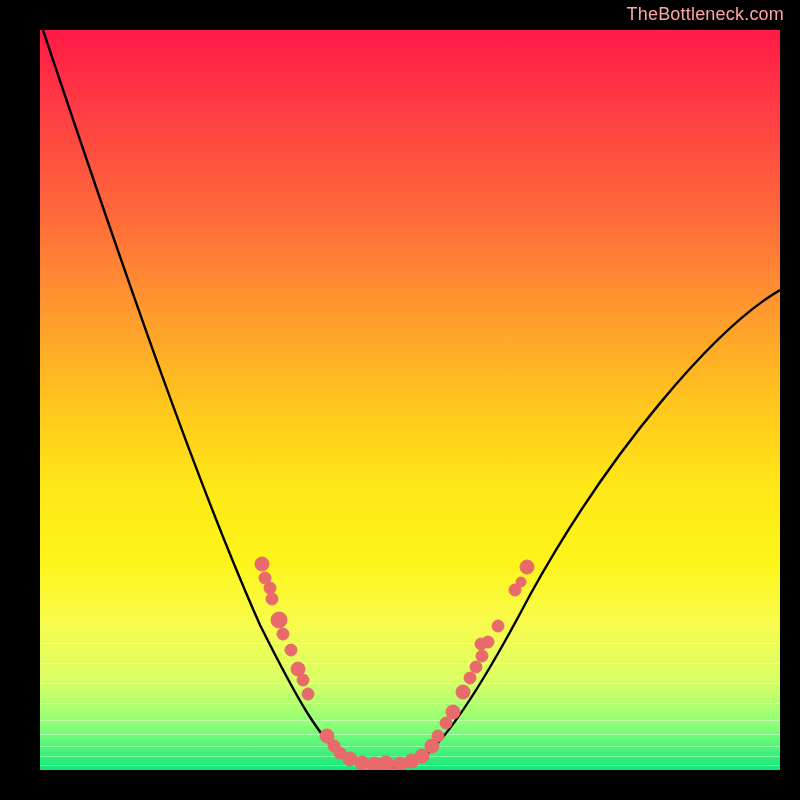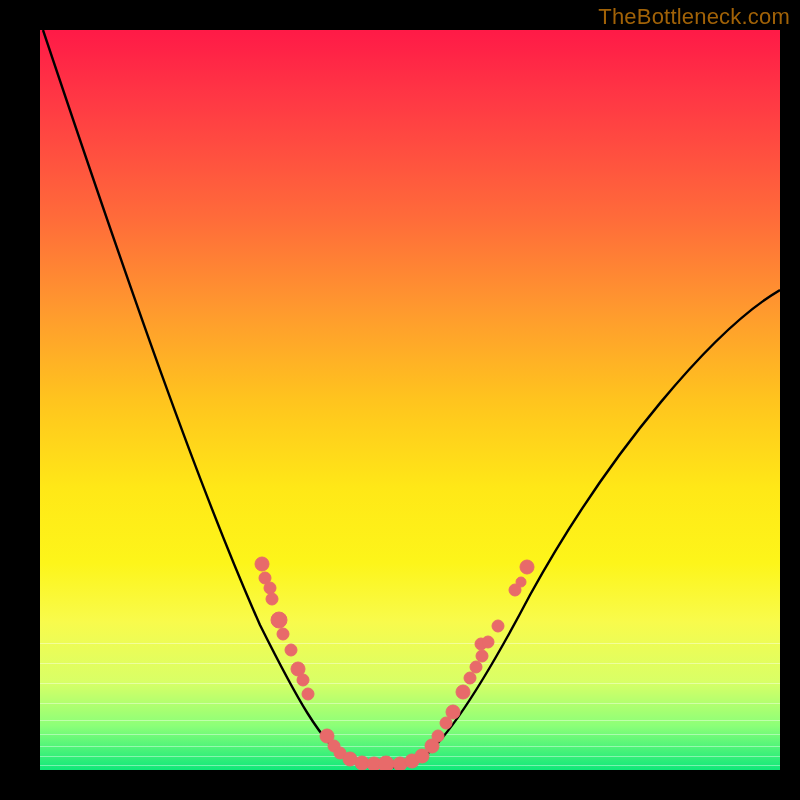--- a/index.html
+++ b/index.html
@@ -63,23 +63,23 @@
     border-top: 1px solid rgba(255,255,255,0.4);
   }
   svg.curve-layer {
     position: absolute;
     left: 0;
     top: 0;
   }
   .watermark {
     position: absolute;
     top: 4px;
-    right: 10px;
-    color: #a16207;
-    font-size: 22px;
+    right: 16px;
+    color: #fca5a5;
+    font-size: 18px;
     font-weight: 500;
     letter-spacing: 0.2px;
   }
 </style>
 </head>
 <body>
 
 <div class="frame">
 
   <div class="plot-area">

